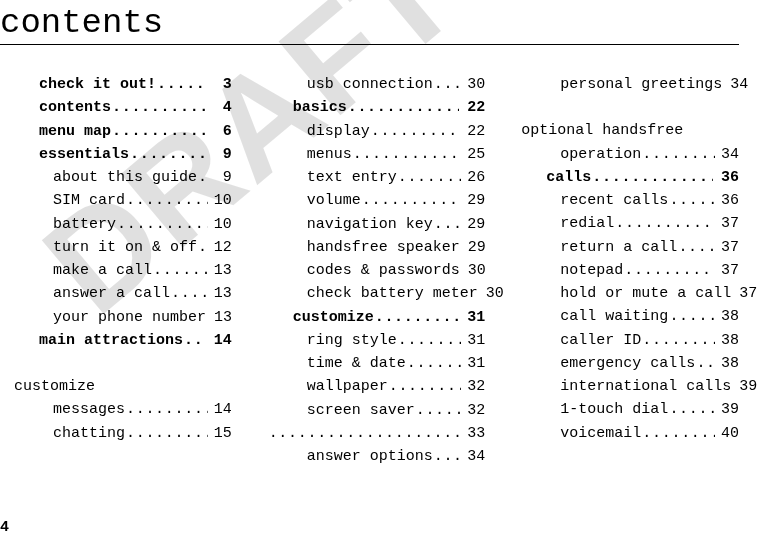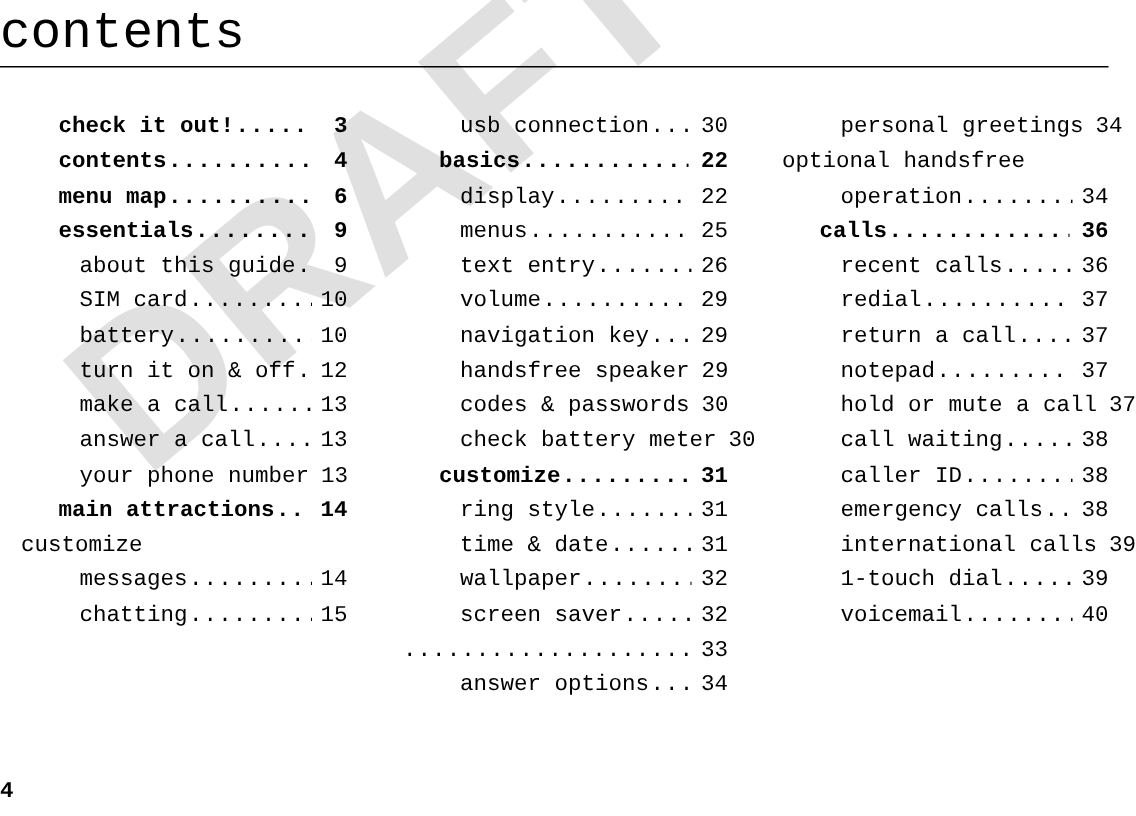--- a/index.html
+++ b/index.html
@@ -87,21 +87,21 @@
   .section-head .pg {
     min-width: 22px;
   }
   .page-num {
     position: absolute;
     bottom: 8px;
     left: 0px;
     font-weight: 700;
     font-size: 15px;
   }
-  .wrap-line { padding-left:14px; display:block; }
+  .wrap-line { padding-left:14px; display:block;margin-top:23px; }
   .wrap-cont {
     display: flex;
     padding-left: 14px;
   }
 </style>
 </head>
 <body>
 
 <div class="watermark">DRAFT</div>
 

